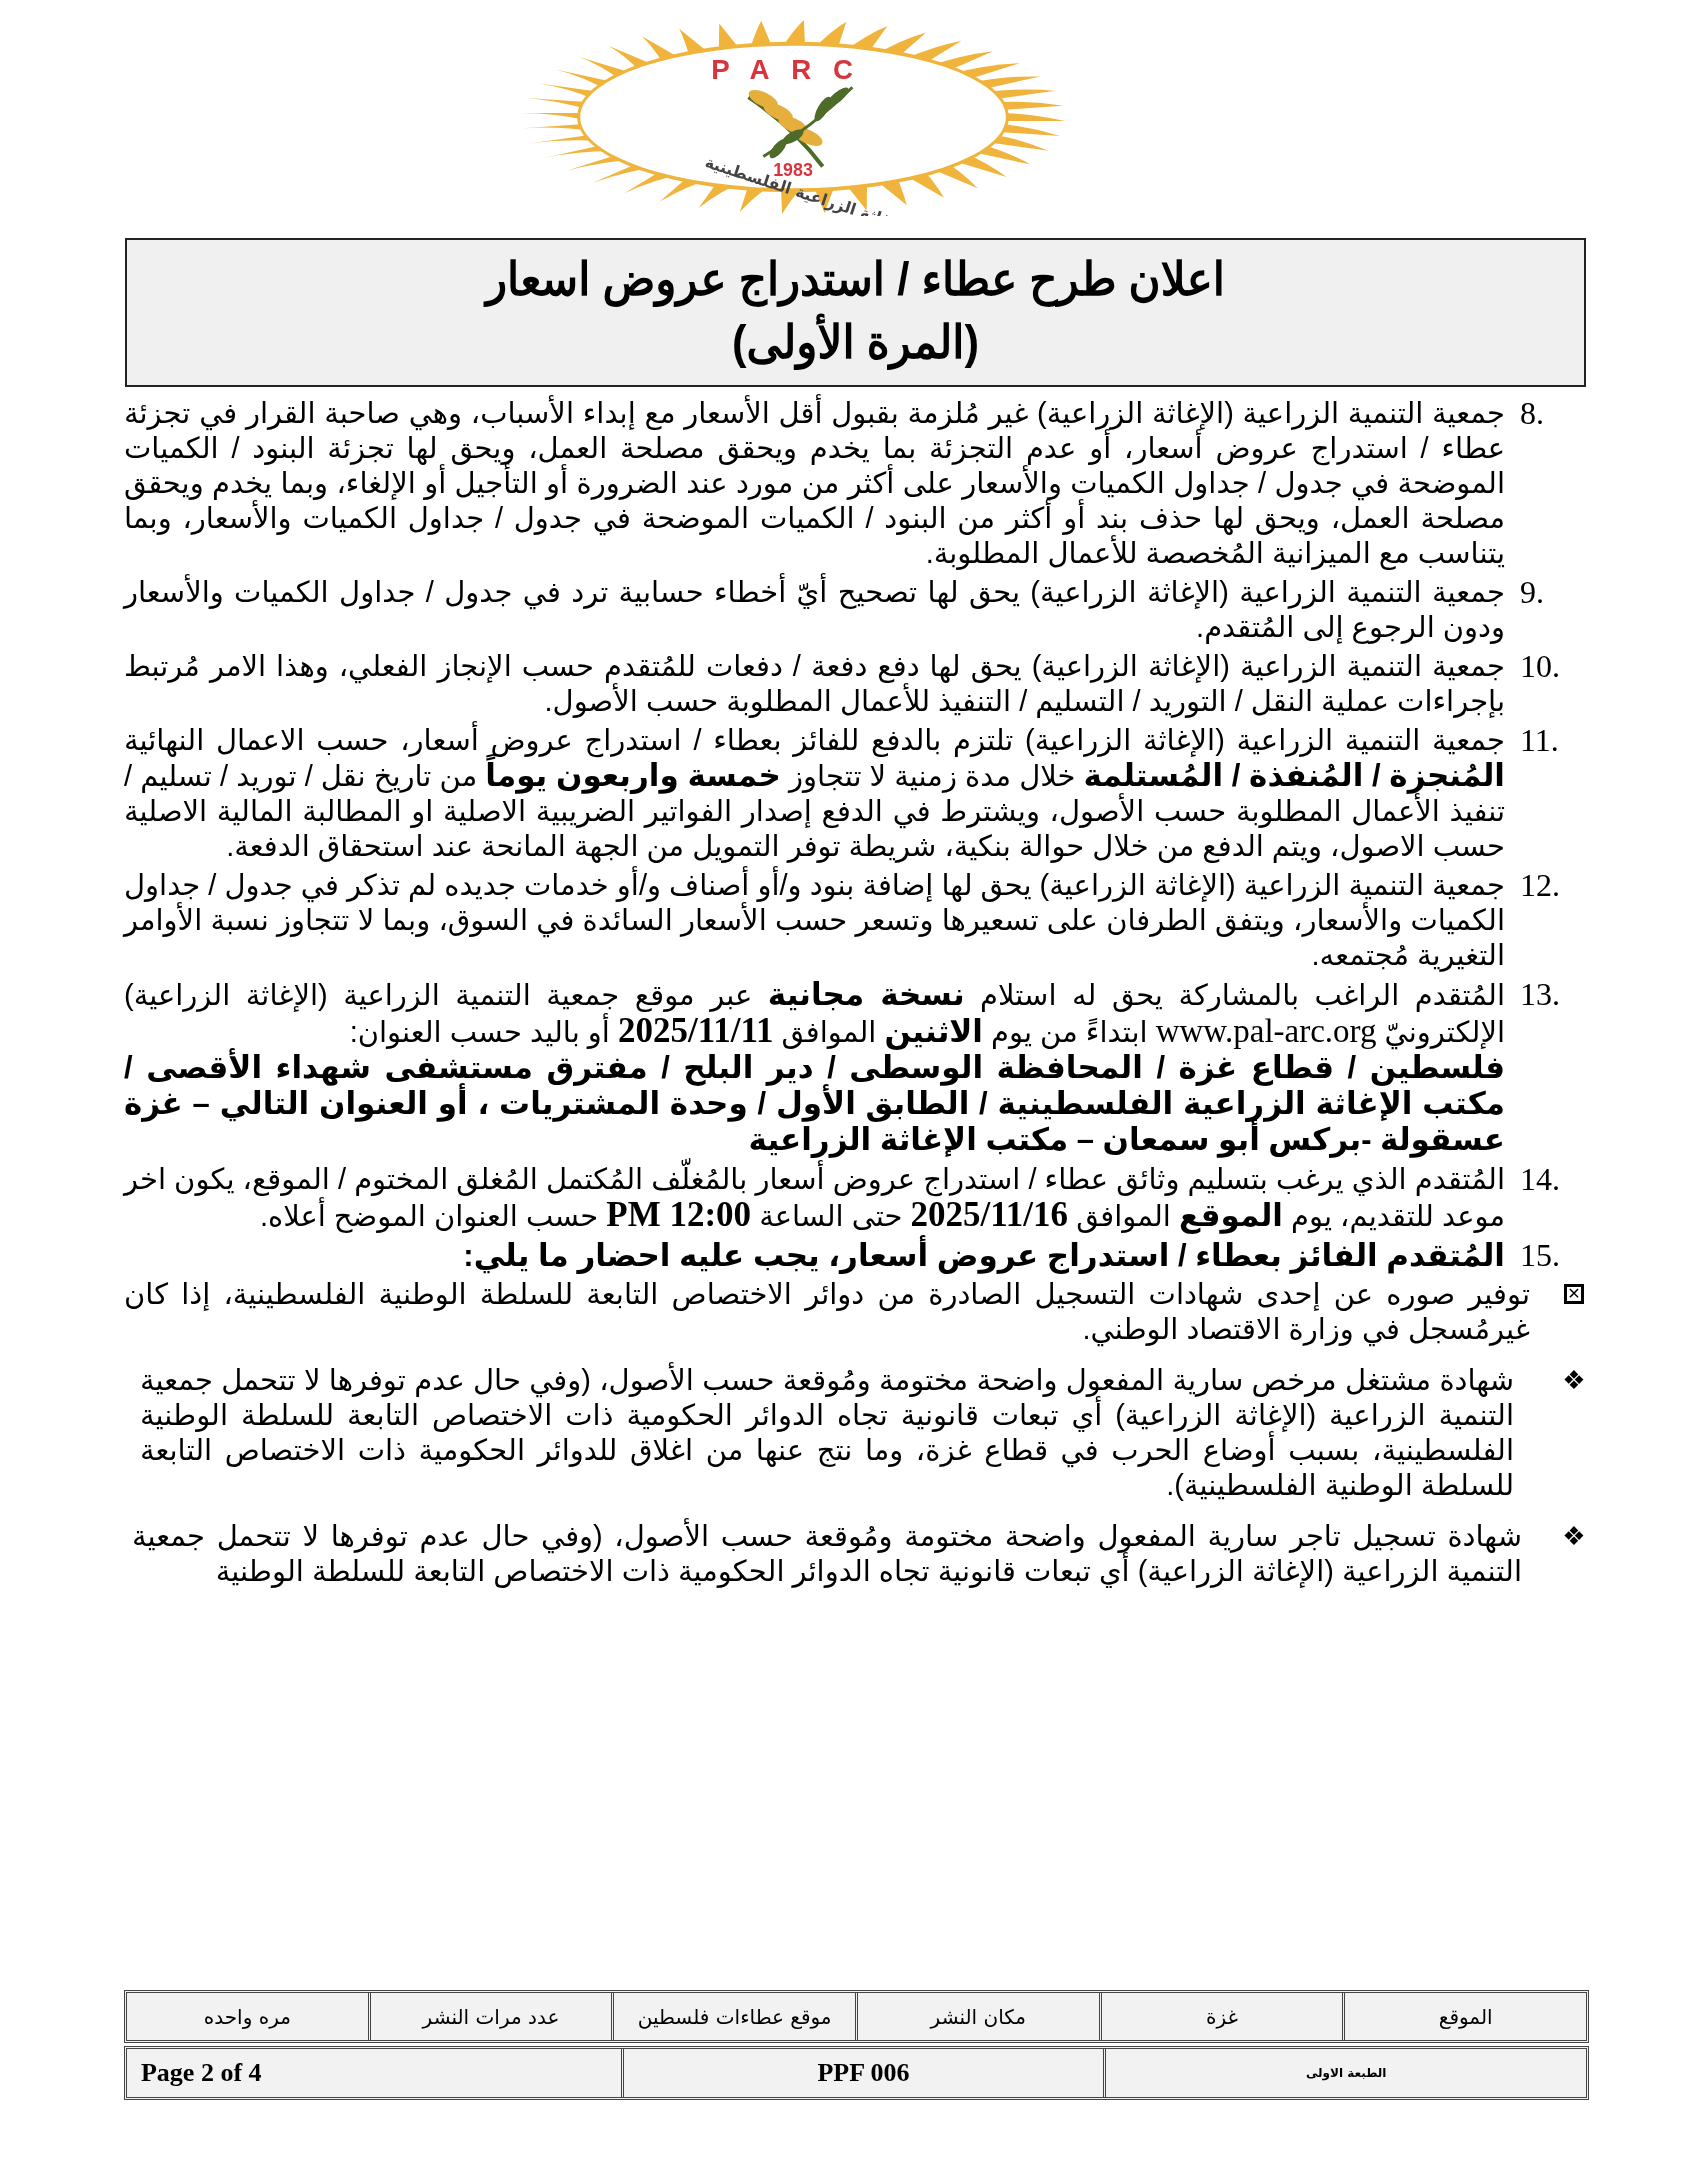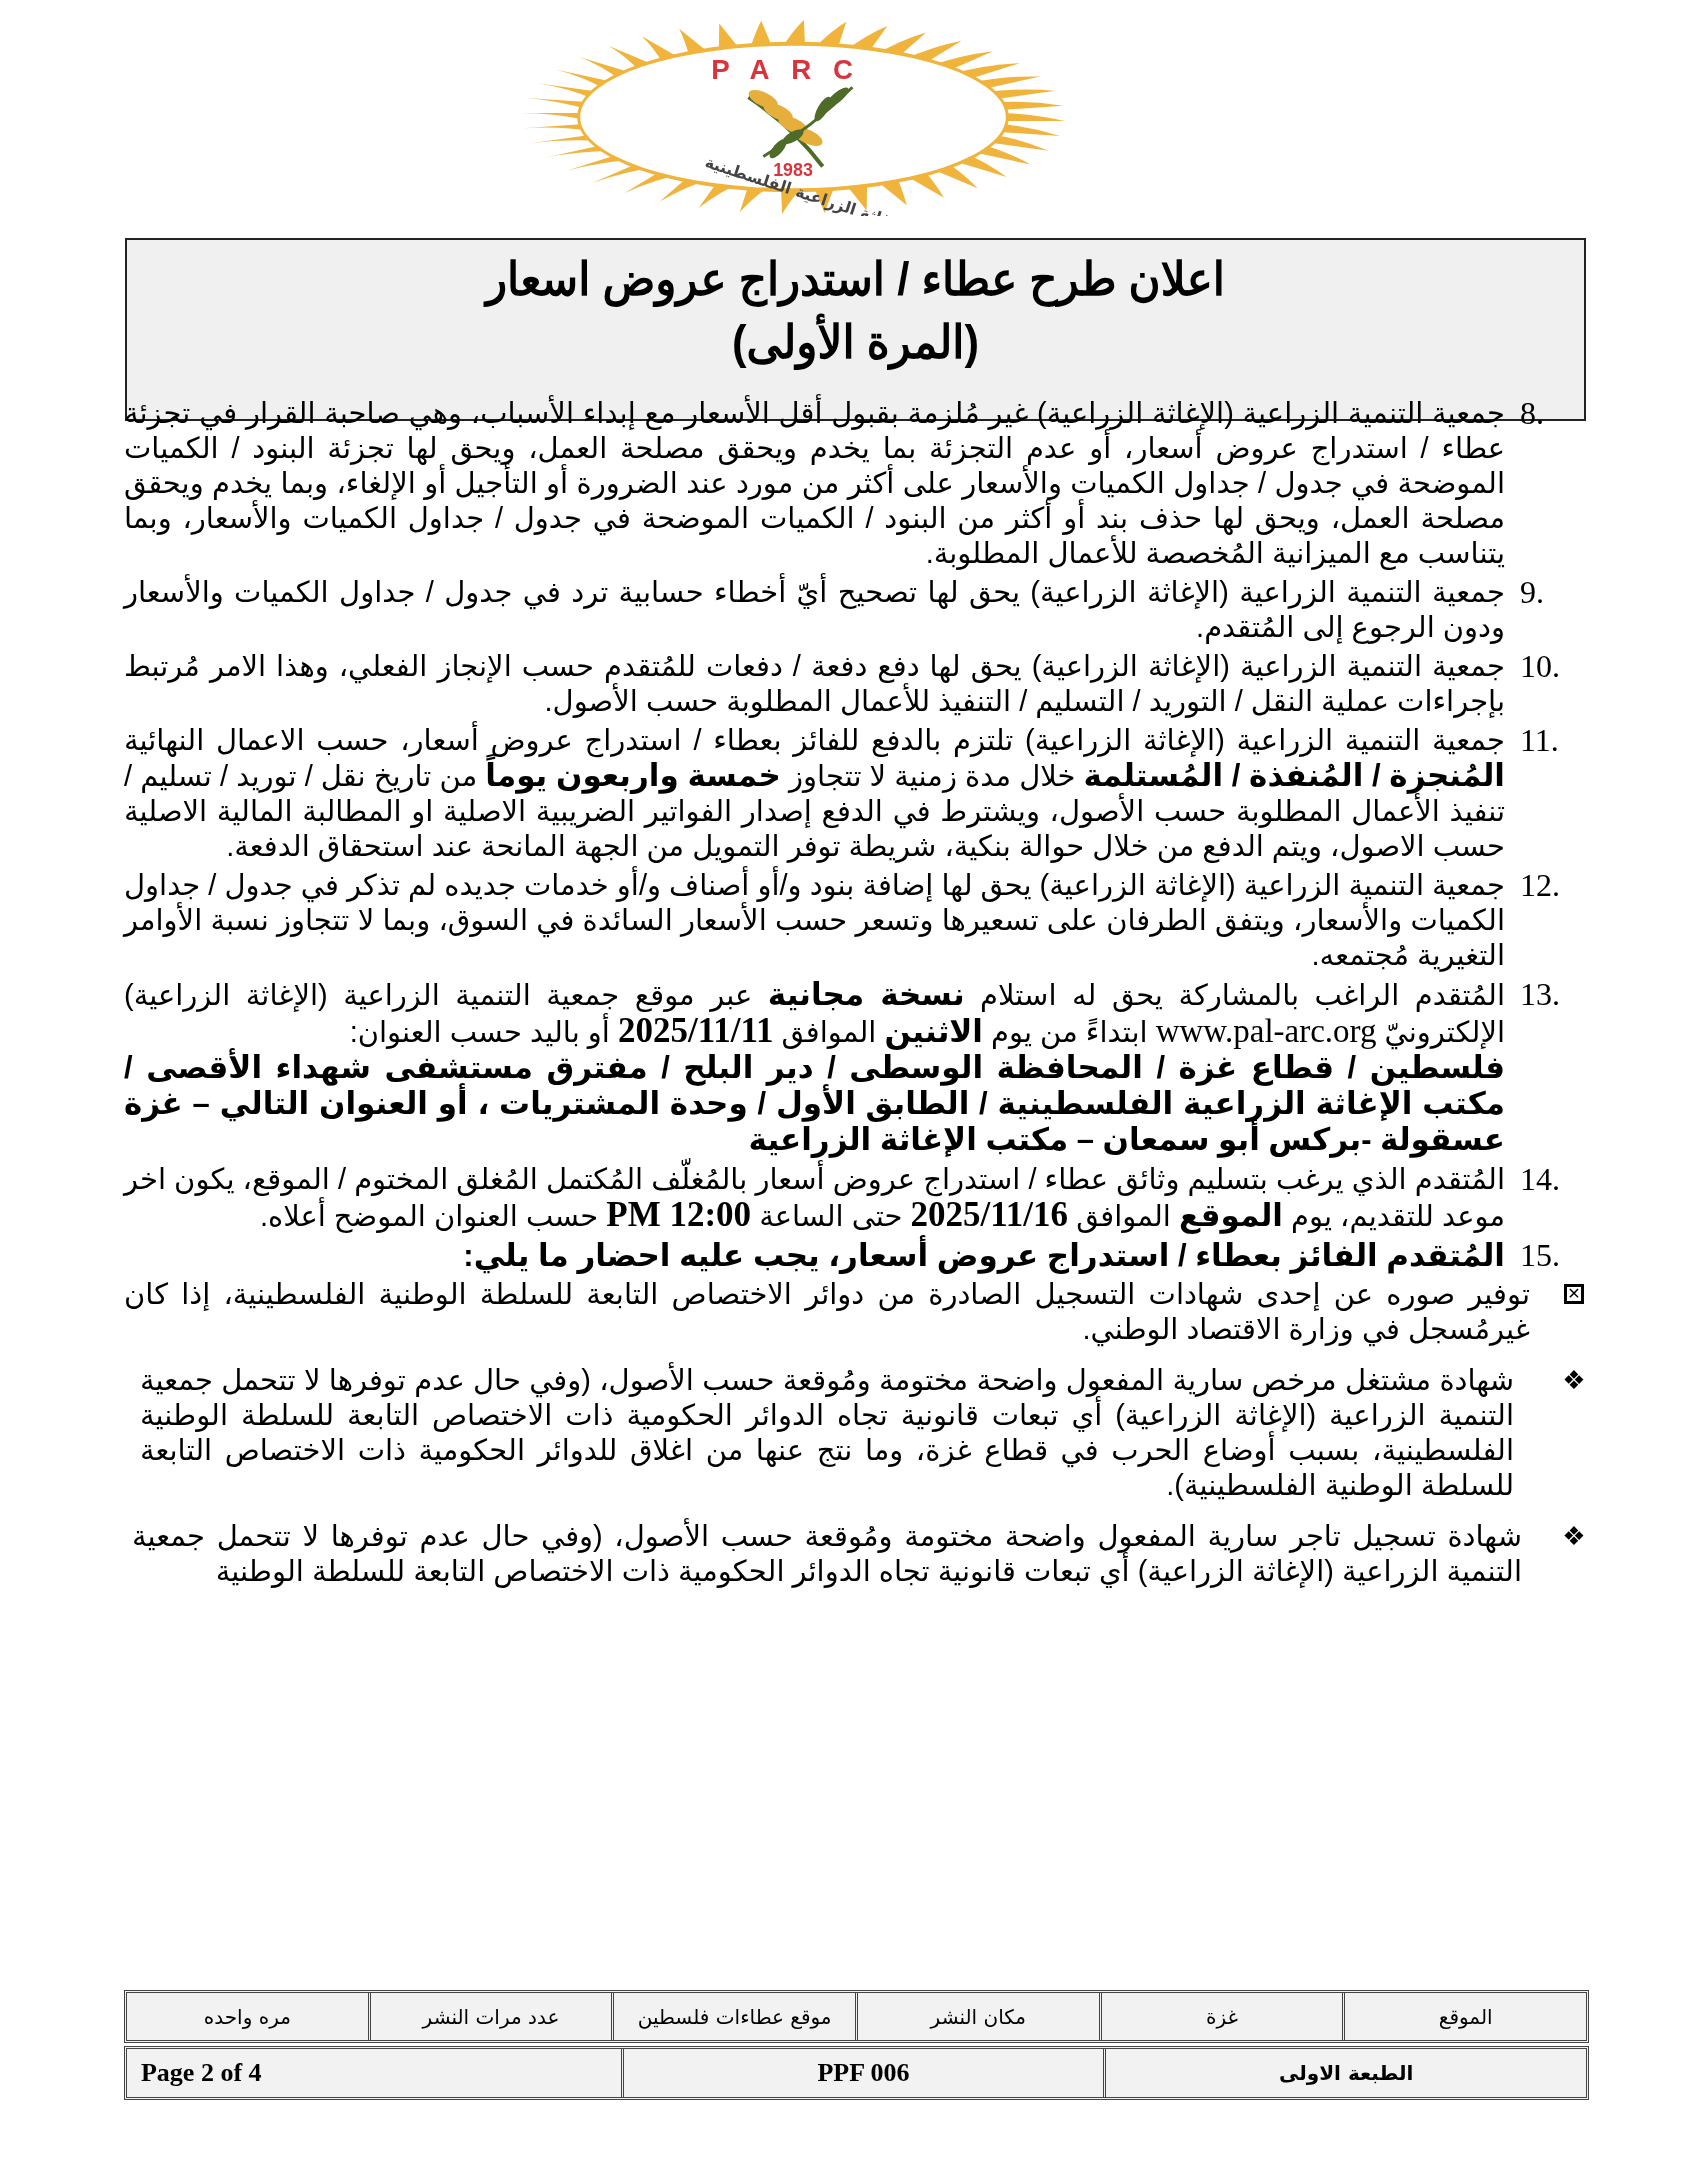--- a/index.html
+++ b/index.html
@@ -1,19 +1,19 @@
 <!DOCTYPE html>
 <html><head>
 <meta charset="utf-8">
 <style>
   html, body { margin:0; padding:0; background:#ffffff; }
   body { width:1683px; height:2178px; position:relative; overflow:hidden;
          font-family:"Liberation Sans", "DejaVu Sans", sans-serif; color:#000; }
   .logo { position:absolute; left:496px; top:18px; width:594px; height:198px; }
-  .title-box { position:absolute; left:125px; top:238px; width:1461px; height:183px;
+  .title-box { position:absolute; left:125px; top:238px; width:1461px; height:149px;
                background:#f0f0f0; border:2px solid #222; box-sizing:border-box;
                direction:rtl; text-align:center; }
   .title-line { font-family:"Liberation Sans", sans-serif; font-weight:bold;
                 font-size:46px; line-height:63px; transform:scaleX(0.95); }
   .title-line:first-child { margin-top:8px; }
   .content { position:absolute; left:124px; top:396px; width:1465px; direction:rtl;
              font-size:29px; line-height:35px; text-align:justify; }
   .item { position:relative; padding-right:84px; margin-bottom:4px; }
   .num { position:absolute; right:0; top:0; width:69px; text-align:left;
          font-family:"Liberation Serif", serif; font-size:32px; direction:ltr; }
@@ -28,21 +28,21 @@
            font-size:16px; line-height:14px; text-align:center; font-weight:bold; }
   .diamonds { font-size:26px; line-height:26px; }
   .footer { position:absolute; left:124px; width:1465px; direction:rtl;
             border:3px double #444; box-sizing:border-box; background:#f2f2f2; display:flex; }
   .footer1 { top:1990px; height:53px; }
   .footer2 { top:2046px; height:54px; }
   .fcell { flex:1; border-left:3px double #444; display:flex; align-items:center;
            justify-content:center; font-family:"DejaVu Sans", sans-serif; font-size:20px;text-align:center; }
   .fcell:last-child { border-left:none; }
   .footer2 .fcell { font-family:"Liberation Serif", serif; font-size:26px;font-weight:bold; }
-  .footer2 .fcell.ar { font-family:"DejaVu Sans", sans-serif; font-size:20px; }
+  .footer2 .fcell.ar { font-family:"DejaVu Sans", sans-serif; font-size:12px; }
   .fcell.left { justify-content:flex-start; padding-left:14px; direction:ltr; }
 </style>
 </head>
 <body>
 
 <div class="logo">
   <svg width="594" height="198" viewBox="0 0 600 200">
     <g id="rays">
         <path d="M504.63111068671685 95.92244755939777 Q539.7055700092428 95.92070115484395 574.7800293317689 103.91895475029014 L504.63111068671685 104.07755244060223 Z" fill="#F0B43C"></path>
         <path d="M504.0347517897359 106.59105078405099 Q536.8557313556969 108.89003572264518 569.6767109216578 119.18902066123937 L500.18877250687075 114.64575279154714 Z" fill="#F0B43C"></path>

